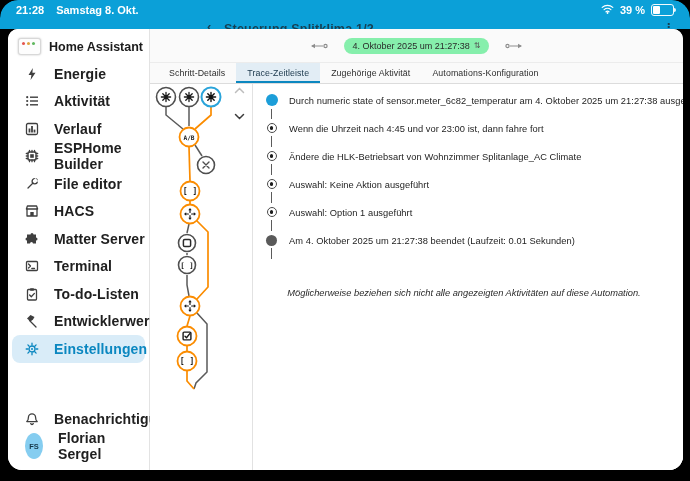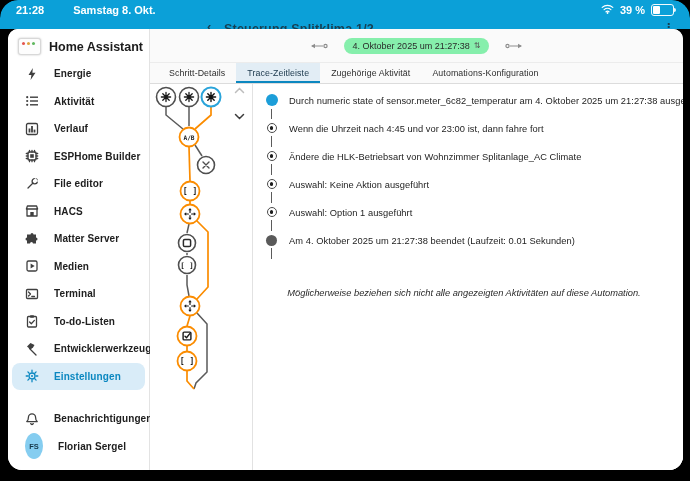--- a/index.html
+++ b/index.html
@@ -3,21 +3,21 @@
 <meta charset="utf-8">
 <style>
   html,body{margin:0;padding:0;background:#000;}
   body{font-family:"Liberation Sans","DejaVu Sans",sans-serif;-webkit-font-smoothing:antialiased;}
   .screen{position:relative;width:690px;height:481px;background:#000;border-radius:18px;overflow:hidden;}
 
   
   .statusbar{position:absolute;top:0;left:0;right:0;height:20px;background:#0ba0d8;color:#fff;
     display:flex;align-items:center;justify-content:space-between;padding:0 16px;box-sizing:border-box;
     font-size:11px;font-weight:bold;border-radius:18px 18px 0 0;}
-  .sb-left{display:flex;gap:29px;align-items:center;}
+  .sb-left{display:flex;gap:12px;align-items:center;}
   .sb-right{display:flex;gap:6px;align-items:center;}
   .batt{position:relative;width:21px;height:10px;border:1px solid rgba(255,255,255,.95);border-radius:3px;}
   .batt::before{content:"";position:absolute;left:1px;top:1px;bottom:1px;width:7px;background:#fff;border-radius:1px;}
   .batt::after{content:"";position:absolute;right:-3px;top:2.5px;width:2px;height:4px;background:rgba(255,255,255,.9);border-radius:0 2px 2px 0;}
 
   
   .appheader{position:absolute;top:20px;left:0;right:0;height:9px;background:#0ba0d8;overflow:hidden;}
   .appheader .back{position:absolute;left:207px;top:0px;color:#163f52;font-size:13px;font-weight:bold;line-height:13px;}
   .appheader .ttl{position:absolute;left:224px;top:2px;color:#163f52;font-size:12.5px;font-weight:bold;letter-spacing:.2px;}
   .appheader .menu{position:absolute;right:16px;top:1px;color:#163f52;font-size:11px;font-weight:bold;}
@@ -31,21 +31,21 @@
     display:flex;flex-direction:column;}
   .sb-header{height:27px;display:flex;align-items:center;gap:8px;padding:4px 0 0 10px;}
   .logo{width:21px;height:15px;background:#fdfdfd;border:1px solid #d8d8d8;border-radius:3px;position:relative;box-shadow:0 0 2px rgba(0,0,0,.25);}
   .logo i{position:absolute;top:3px;width:3px;height:3px;border-radius:50%;}
   .logo i:nth-child(1){left:3px;background:#e4554f;}
   .logo i:nth-child(2){left:8px;background:#e0a33e;}
   .logo i:nth-child(3){left:13px;background:#5fb85f;}
   .sb-title{font-size:12.5px;font-weight:bold;color:#1c1c1c;}
   .sb-item{height:27.5px;display:flex;align-items:center;gap:15px;padding-left:13px;margin:0 4px;
     border-radius:8px;color:#202020;cursor:pointer;}
-  .sb-item .lbl{font-size:10px;font-weight:bold;letter-spacing:.1px;}
+  .sb-item .lbl{font-size:14px;font-weight:bold;letter-spacing:.1px;}
   .sb-item svg{flex:0 0 14px;}
   .sb-item.active{background:#d9ecf8;color:#0b87c0;}
   .sb-item.active .lbl{color:#0b87c0;text-align:center;}
   .sb-spacer{flex:1;}
   .avatar{flex:0 0 18px;width:18px;height:26px;border-radius:50%;background:#85cdf0;color:#173càe;
     display:flex;align-items:center;justify-content:center;font-size:7.5px;font-weight:bold;color:#16384a;}
   .sb-bottom-pad{height:10px;}
   .icn{stroke:#3f3f3f;fill:none;stroke-width:1.3;stroke-linecap:round;stroke-linejoin:round;}
   .icnf{fill:#3f3f3f;stroke:none;}
   .sb-item.active .icn{stroke:#0b87c0;}
@@ -188,27 +188,20 @@
         <span class="lbl">HACS</span>
       </div>
       <div class="sb-item">
         <svg width="14" height="14" viewBox="0 0 14 14">
             <path class="icnf" d="M5.5,2.5 a1.5,1.5 0 0 1 3,0 l2.5,0 0,3 a1.5,1.5 0 0 1 0,3 l0,3 -3,0 a1.5,1.5 0 0 0 -3,0 l-3,0 0,-3 a1.5,1.5 0 0 1 0,-3 l0,-3 z"></path>
           </svg>
         <span class="lbl">Matter Server</span>
       </div>
       <div class="sb-item">
         <svg width="14" height="14" viewBox="0 0 14 14">
-            <rect class="icn" x="2" y="2" width="10" height="10" rx="1.5"></rect>
-            <polygon class="icnf" points="5.6,4.6 9.6,7 5.6,9.4"></polygon>
-          </svg>
-        <span class="lbl">Medien</span>
-      </div>
-      <div class="sb-item">
-        <svg width="14" height="14" viewBox="0 0 14 14">
             <rect class="icn" x="1.5" y="2.5" width="11" height="9" rx="1"></rect>
             <polyline class="icn" points="3.5,5 5.5,7 3.5,9"></polyline>
             <path class="icn" d="M6.8,9.5 H9.5"></path>
           </svg>
         <span class="lbl">Terminal</span>
       </div>
       <div class="sb-item">
         <svg width="14" height="14" viewBox="0 0 14 14">
             <rect class="icn" x="2.5" y="2.5" width="9" height="10.5" rx="1"></rect>
             <rect class="icnf" x="5" y="1.2" width="4" height="2.6" rx="0.8"></rect>

